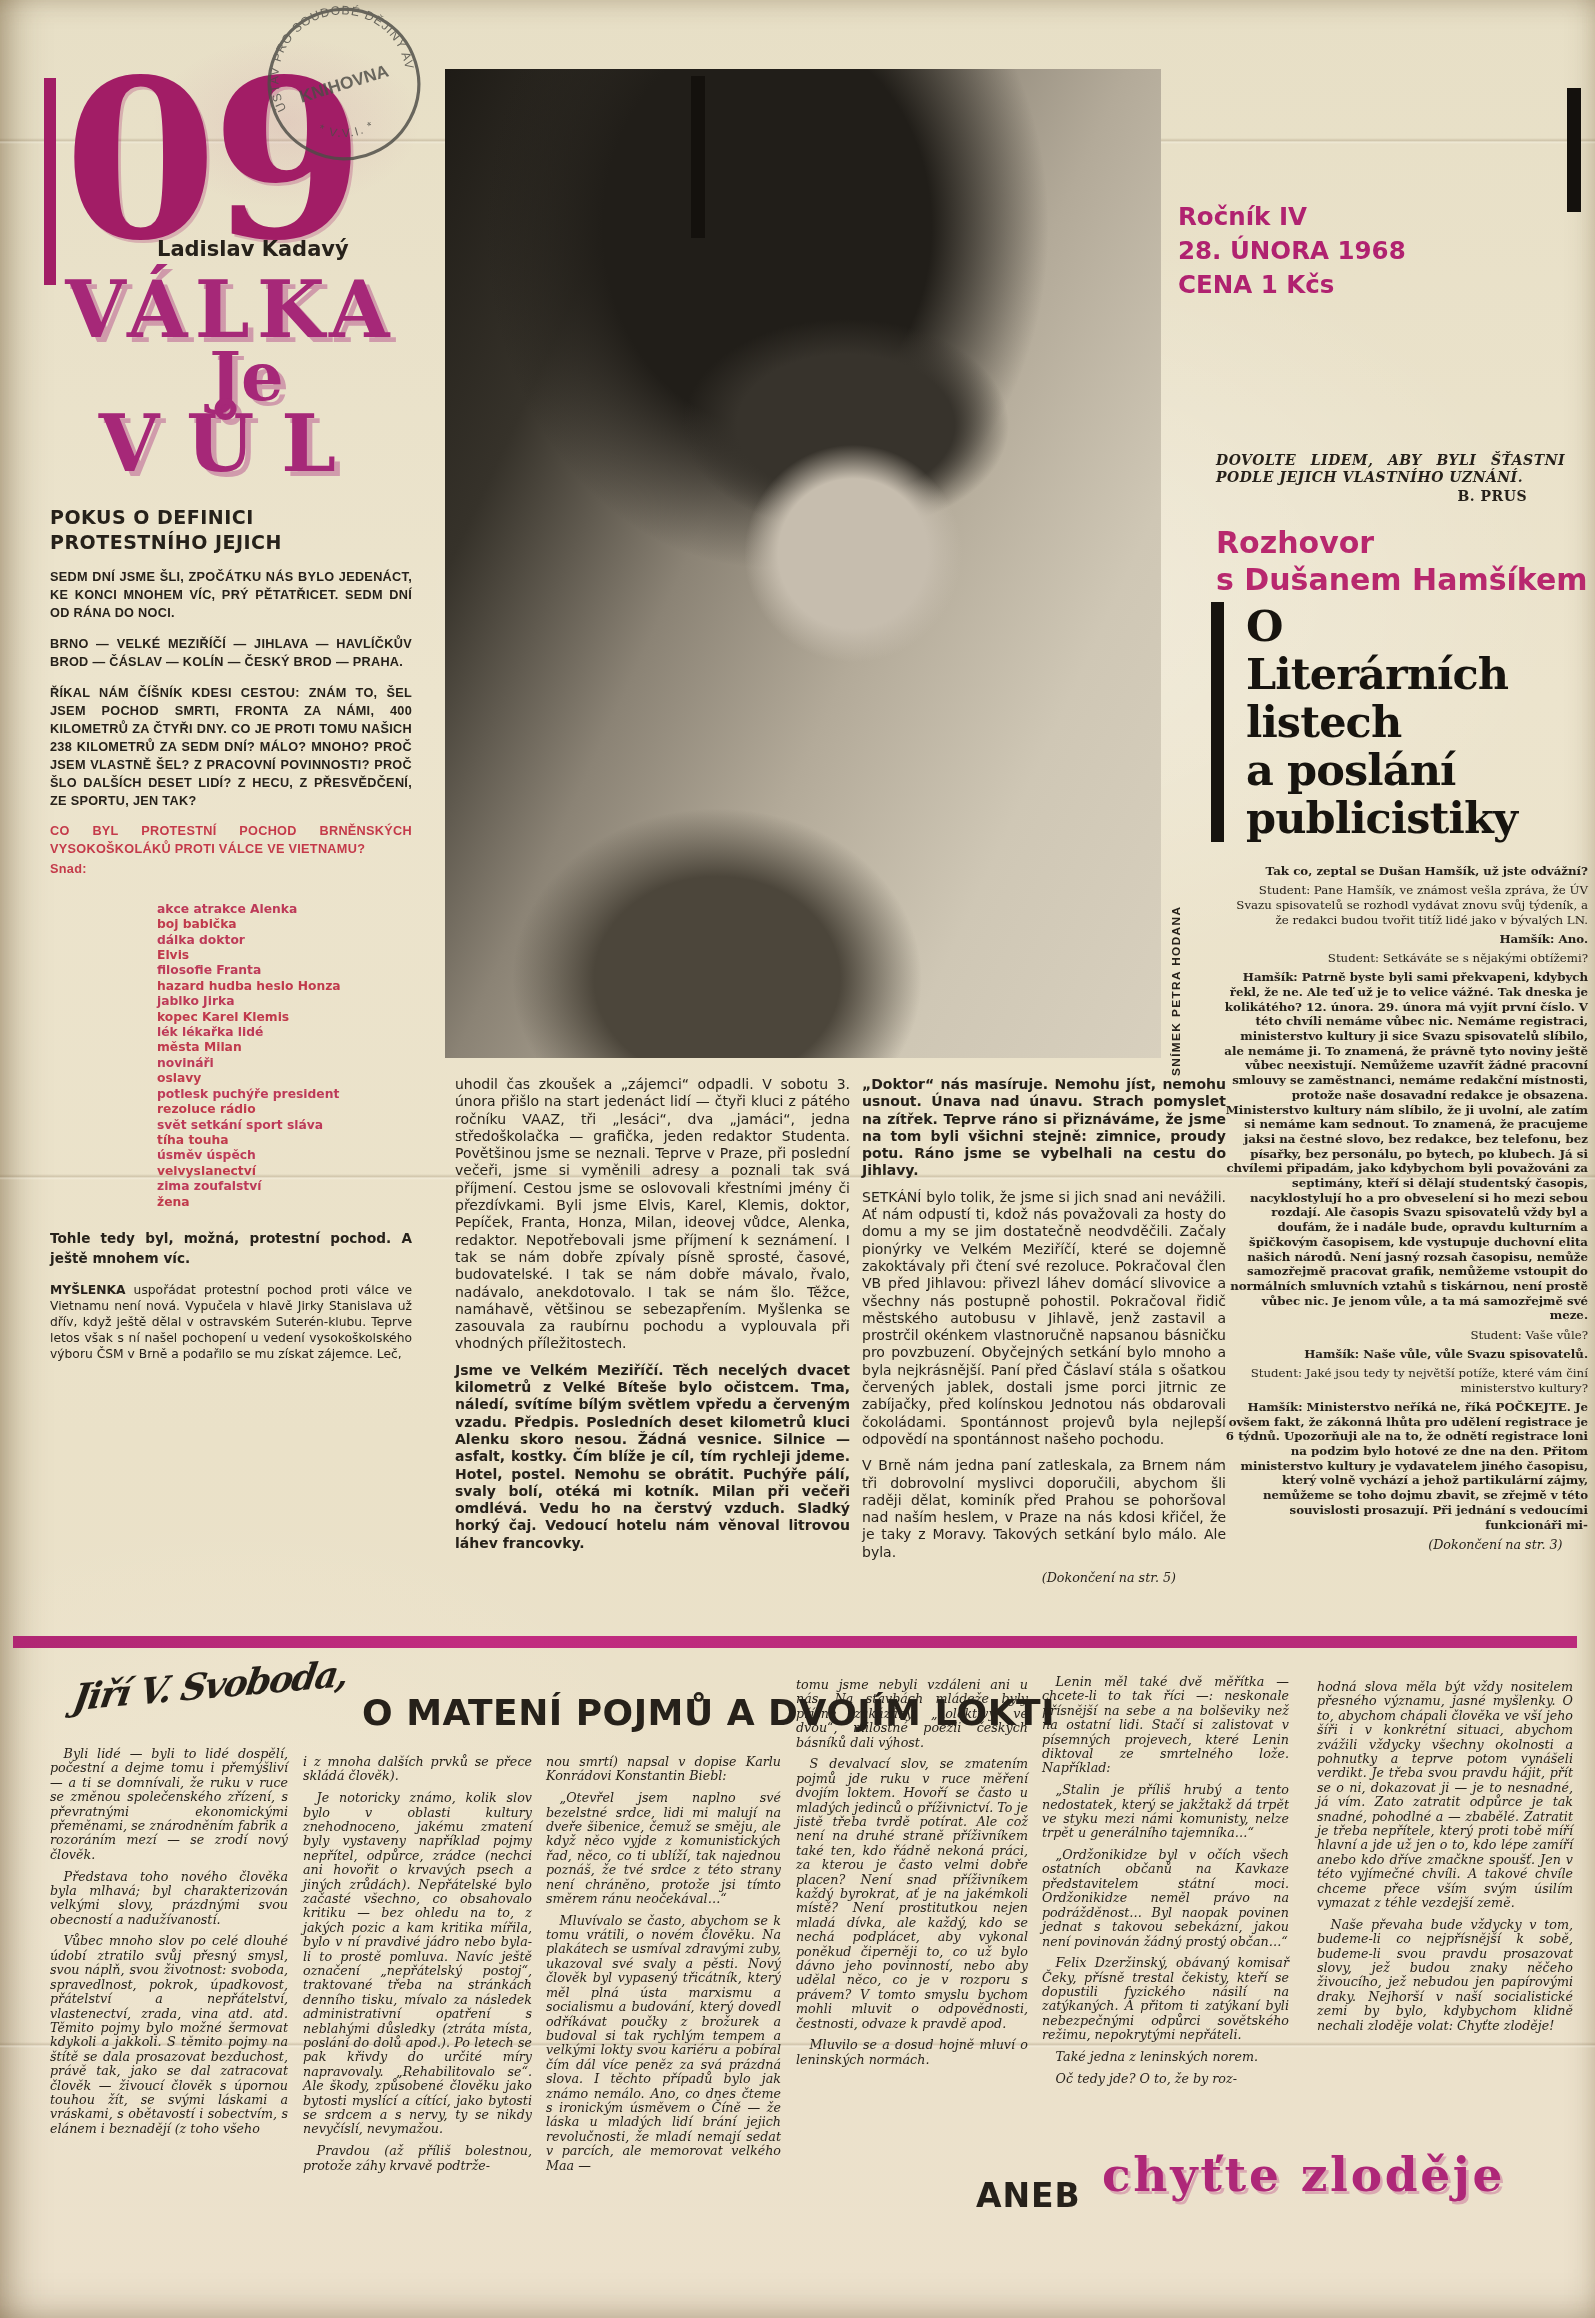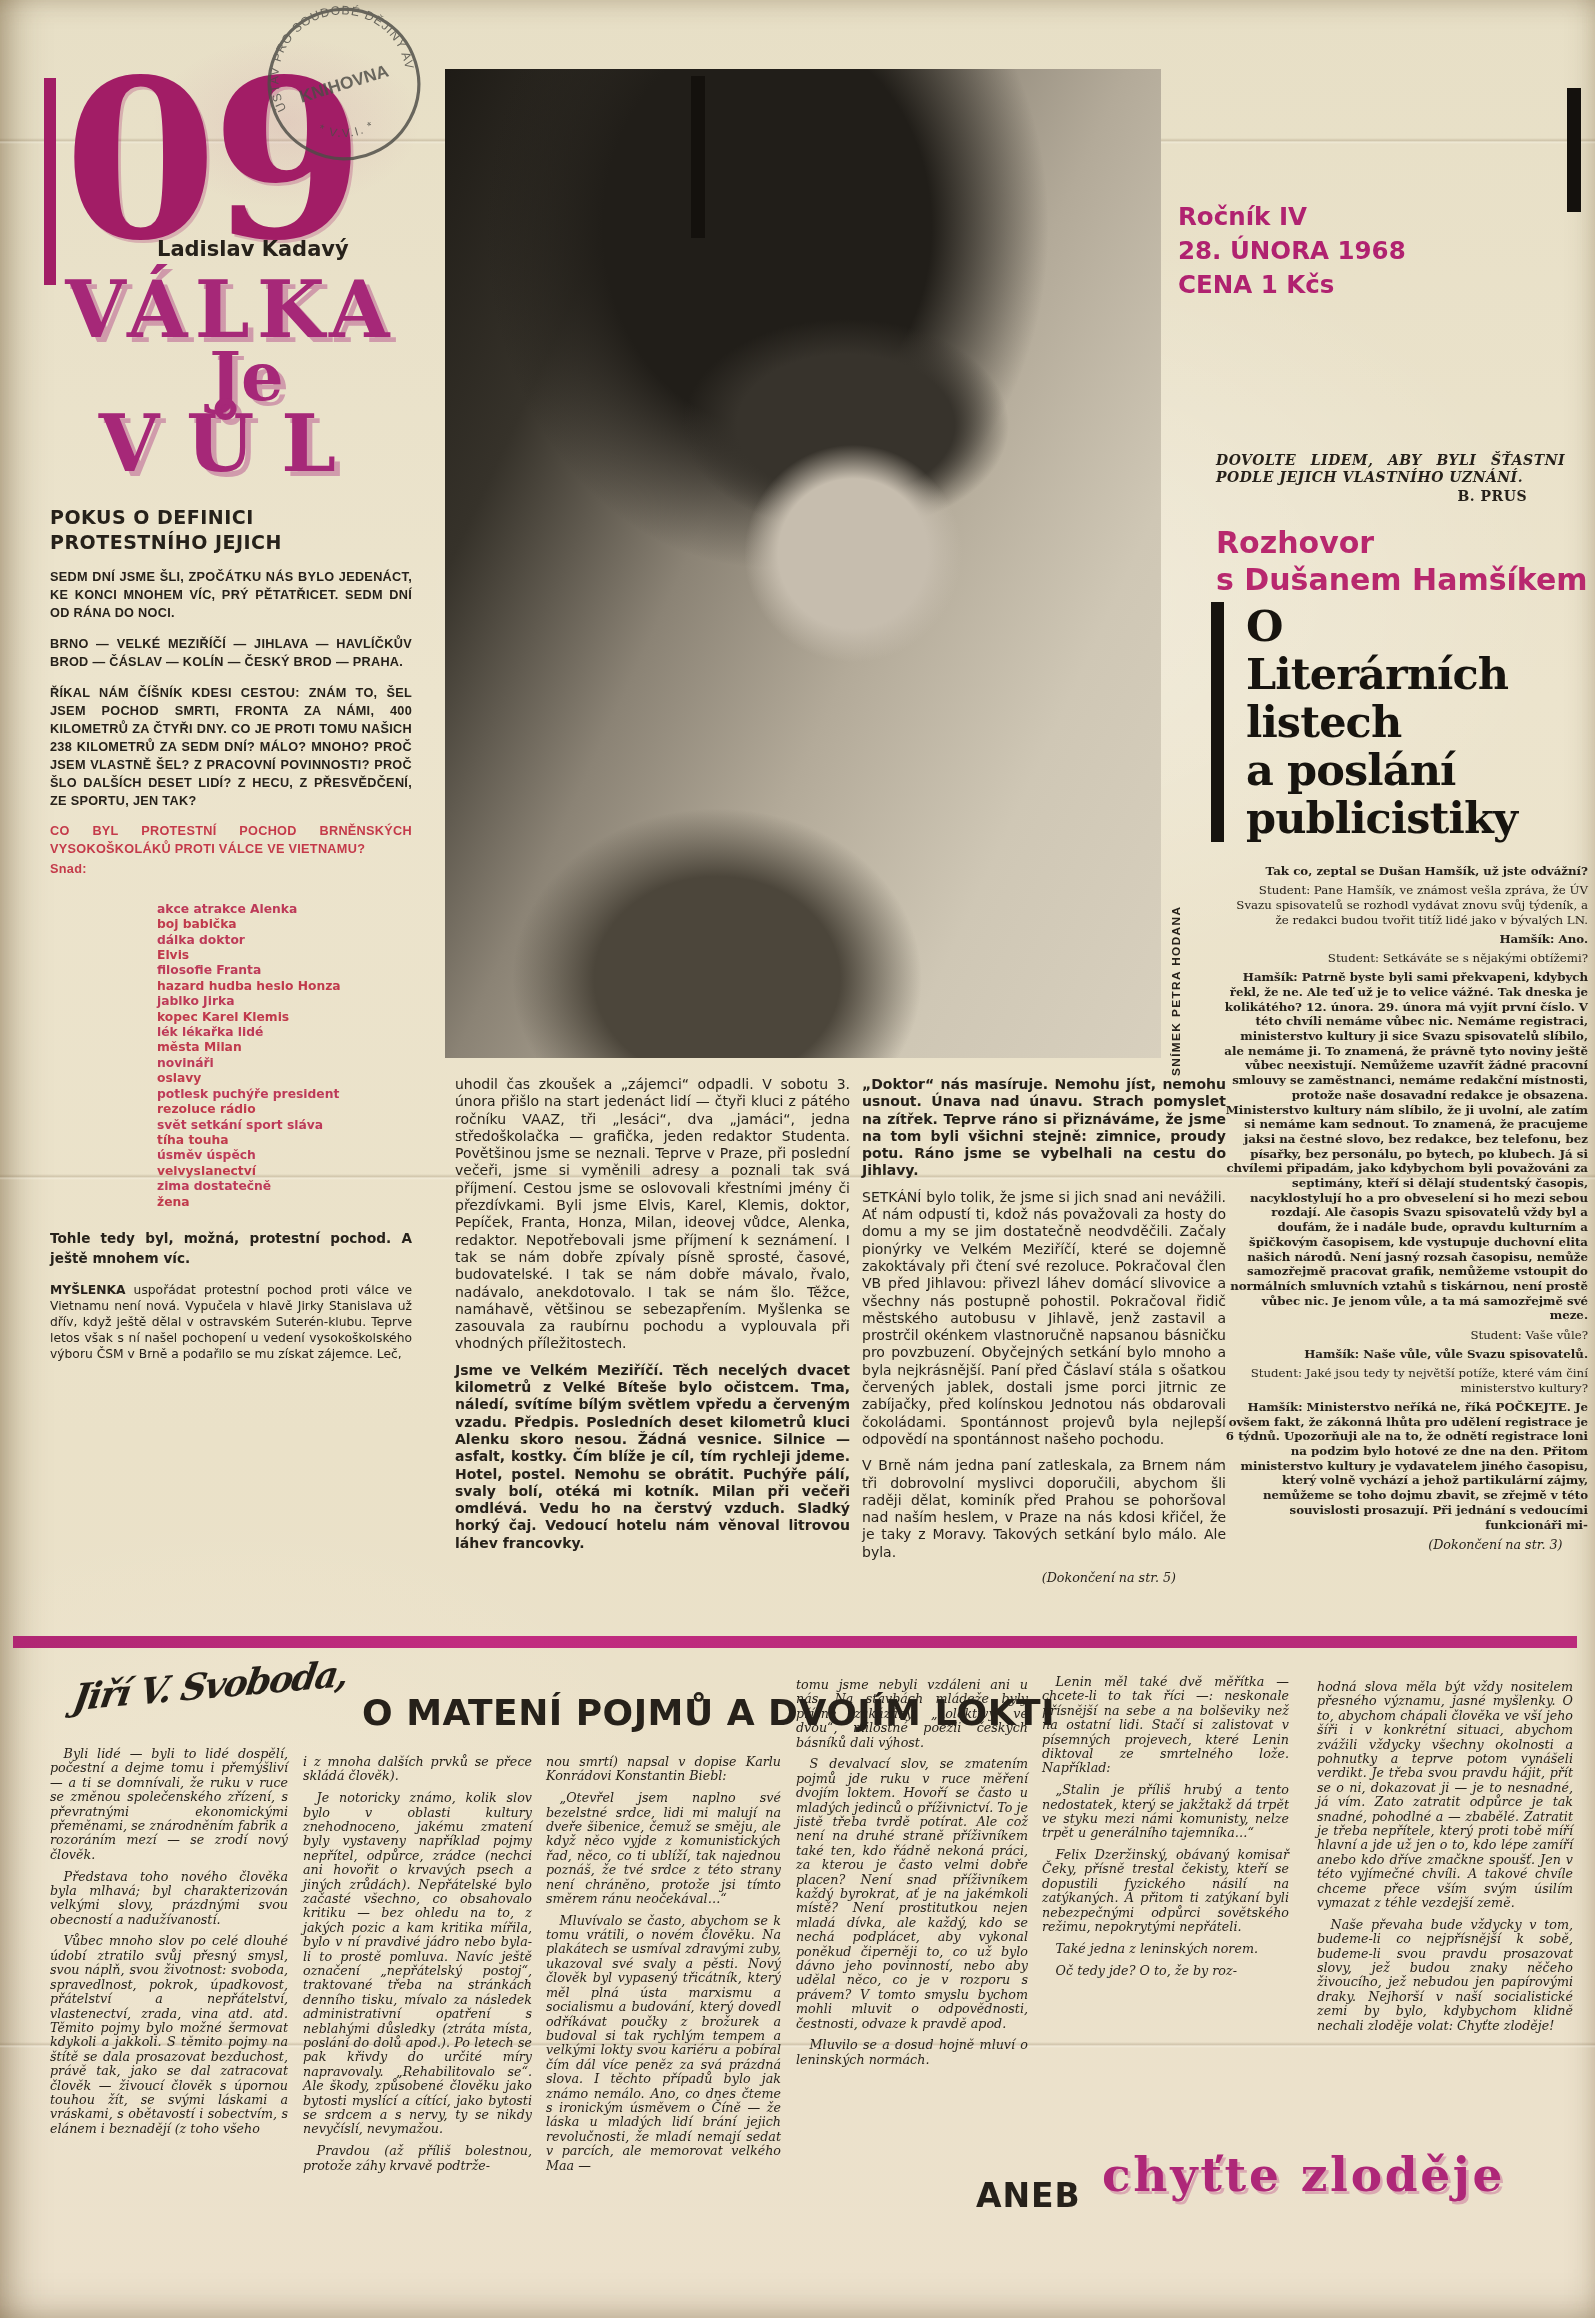--- a/index.html
+++ b/index.html
@@ -191,21 +191,21 @@
       <div class="word-item">lék lékařka lidé</div>
       <div class="word-item">města Milan</div>
       <div class="word-item">novináři</div>
       <div class="word-item">oslavy</div>
       <div class="word-item">potlesk puchýře president</div>
       <div class="word-item">rezoluce rádio</div>
       <div class="word-item">svět setkání sport sláva</div>
       <div class="word-item">tíha touha</div>
       <div class="word-item">úsměv úspěch</div>
       <div class="word-item">velvyslanectví</div>
-      <div class="word-item">zima dostatečně</div>
+      <div class="word-item">zima zoufalství</div>
       <div class="word-item">žena</div>
     </div>
     <p class="conclusion">Tohle tedy byl, možná, protestní pochod. A ještě mnohem víc.</p>
     <p class="myslenka"><b>MYŠLENKA</b><span> uspořádat protestní pochod proti válce ve Vietnamu není nová. Vypučela v hlavě Jirky Stanislava už dřív, když ještě dělal v ostravském Suterén-klubu. Teprve letos však s ní našel pochopení u vedení vysokoškolského výboru ČSM v Brně a podařilo se mu získat zájemce. Leč,</span></p>
   </div>
 
   <div class="midcol" style="left:455px;width:395px">
     <p>uhodil čas zkoušek a „zájemci“ odpadli. V sobotu 3. února přišlo na start jedenáct lidí — čtyři kluci z pátého ročníku VAAZ, tři „lesáci“, dva „jamáci“, jedna středoškolačka — grafička, jeden redaktor Studenta. Povětšinou jsme se neznali. Teprve v Praze, při poslední večeři, jsme si vyměnili adresy a poznali tak svá příjmení. Cestou jsme se oslovovali křestními jmény či přezdívkami. Byli jsme Elvis, Karel, Klemis, doktor, Pepíček, Franta, Honza, Milan, ideovej vůdce, Alenka, redaktor. Nepotřebovali jsme příjmení k seznámení. I tak se nám dobře zpívaly písně sprosté, časové, budovatelské. I tak se nám dobře mávalo, řvalo, nadávalo, anekdotovalo. I tak se nám šlo. Těžce, namáhavě, většinou se sebezapřením. Myšlenka se zasouvala za raubírnu pochodu a vyplouvala při vhodných příležitostech.</p>
     <p class="b">Jsme ve Velkém Meziříčí. Těch necelých dvacet kilometrů z Velké Bíteše bylo očistcem. Tma, náledí, svítíme bílým světlem vpředu a červeným vzadu. Předpis. Posledních deset kilometrů kluci Alenku skoro nesou. Žádná vesnice. Silnice — asfalt, kostky. Čím blíže je cíl, tím rychleji jdeme. Hotel, postel. Nemohu se obrátit. Puchýře pálí, svaly bolí, otéká mi kotník. Milan při večeři omdlévá. Vedu ho na čerstvý vzduch. Sladký horký čaj. Vedoucí hotelu nám věnoval litrovou láhev francovky.</p>
   </div>
@@ -237,20 +237,21 @@
     <p class="ind">Mluvívalo se často, abychom se k tomu vrátili, o novém člověku. Na plakátech se usmíval zdravými zuby, ukazoval své svaly a pěsti. Nový člověk byl vypasený třicátník, který měl plná ústa marxismu a socialismu a budování, který dovedl odříkávat poučky z brožurek a budoval si tak rychlým tempem a velkými lokty svou kariéru a pobíral čím dál více peněz za svá prázdná slova. I těchto případů bylo jak známo nemálo. Ano, co dnes čteme s ironickým úsměvem o Číně — že láska u mladých lidí brání jejich revolučnosti, že mladí nemají sedat v parcích, ale memorovat velkého Maa —</p>
   </div>
   <div class="bcol" style="left:796px;top:1678px;width:232px">
     <p>tomu jsme nebyli vzdáleni ani u nás. Na stavbách mládeže byly přísně zakázány „kolektivy ve dvou“, milostné poezii českých básníků dali výhost.</p>
     <p class="ind">S devalvací slov, se zmatením pojmů jde ruku v ruce měření dvojím loktem. Hovoří se často u mladých jedinců o příživnictví. To je jistě třeba tvrdě potírat. Ale což není na druhé straně příživníkem také ten, kdo řádně nekoná práci, za kterou je často velmi dobře placen? Není snad příživníkem každý byrokrat, ať je na jakémkoli místě? Není prostitutkou nejen mladá dívka, ale každý, kdo se nechá podplácet, aby vykonal poněkud čiperněji to, co už bylo dávno jeho povinností, nebo aby udělal něco, co je v rozporu s právem? V tomto smyslu bychom mohli mluvit o odpovědnosti, čestnosti, odvaze k pravdě apod.</p>
     <p class="ind">Mluvilo se a dosud hojně mluví o leninských normách.</p>
   </div>
   <div class="bcol" style="left:1042px;top:1675px;width:247px">
     <p class="ind">Lenin měl také dvě měřítka — chcete-li to tak říci —: neskonale přísnější na sebe a na bolševiky než na ostatní lidi. Stačí si zalistovat v písemných projevech, které Lenin diktoval ze smrtelného lože. Například:</p>
     <p class="ind">„Stalin je příliš hrubý a tento nedostatek, který se jakžtakž dá trpět ve styku mezi námi komunisty, nelze trpět u generálního tajemníka…“</p>
+    <p class="ind">„Ordžonikidze byl v očích všech ostatních občanů na Kavkaze představitelem státní moci. Ordžonikidze neměl právo na podrážděnost… Byl naopak povinen jednat s takovou sebekázní, jakou není povinován žádný prostý občan…“</p>
     <p class="ind">Felix Dzeržinský, obávaný komisař Čeky, přísně trestal čekisty, kteří se dopustili fyzického násilí na zatýkaných. A přitom ti zatýkaní byli nebezpečnými odpůrci sovětského režimu, nepokrytými nepřáteli.</p>
     <p class="ind">Také jedna z leninských norem.</p>
     <p class="ind">Oč tedy jde? O to, že by roz-</p>
   </div>
   <div class="bcol" style="left:1317px;top:1680px;width:256px">
     <p>hodná slova měla být vždy nositelem přesného významu, jasné myšlenky. O to, abychom chápali člověka ve vší jeho šíři i v konkrétní situaci, abychom zvážili vždycky všechny okolnosti a pohnutky a teprve potom vynášeli verdikt. Je třeba svou pravdu hájit, přít se o ni, dokazovat ji — je to nesnadné, já vím. Zato zatratit odpůrce je tak snadné, pohodlné a — zbabělé. Zatratit je třeba nepřítele, který proti tobě míří hlavní a jde už jen o to, kdo lépe zamíří anebo kdo dříve zmačkne spoušť. Jen v této vyjímečné chvíli. A takové chvíle chceme přece vším svým úsilím vymazat z téhle vezdejší země.</p>
     <p class="ind">Naše převaha bude vždycky v tom, budeme-li co nejpřísnější k sobě, budeme-li svou pravdu prosazovat slovy, jež budou znaky něčeho živoucího, jež nebudou jen papírovými draky. Nejhorší v naší socialistické zemi by bylo, kdybychom klidně nechali zloděje volat: Chyťte zloděje!</p>
   </div>
 
   <div class="aneb">ANEB</div>

